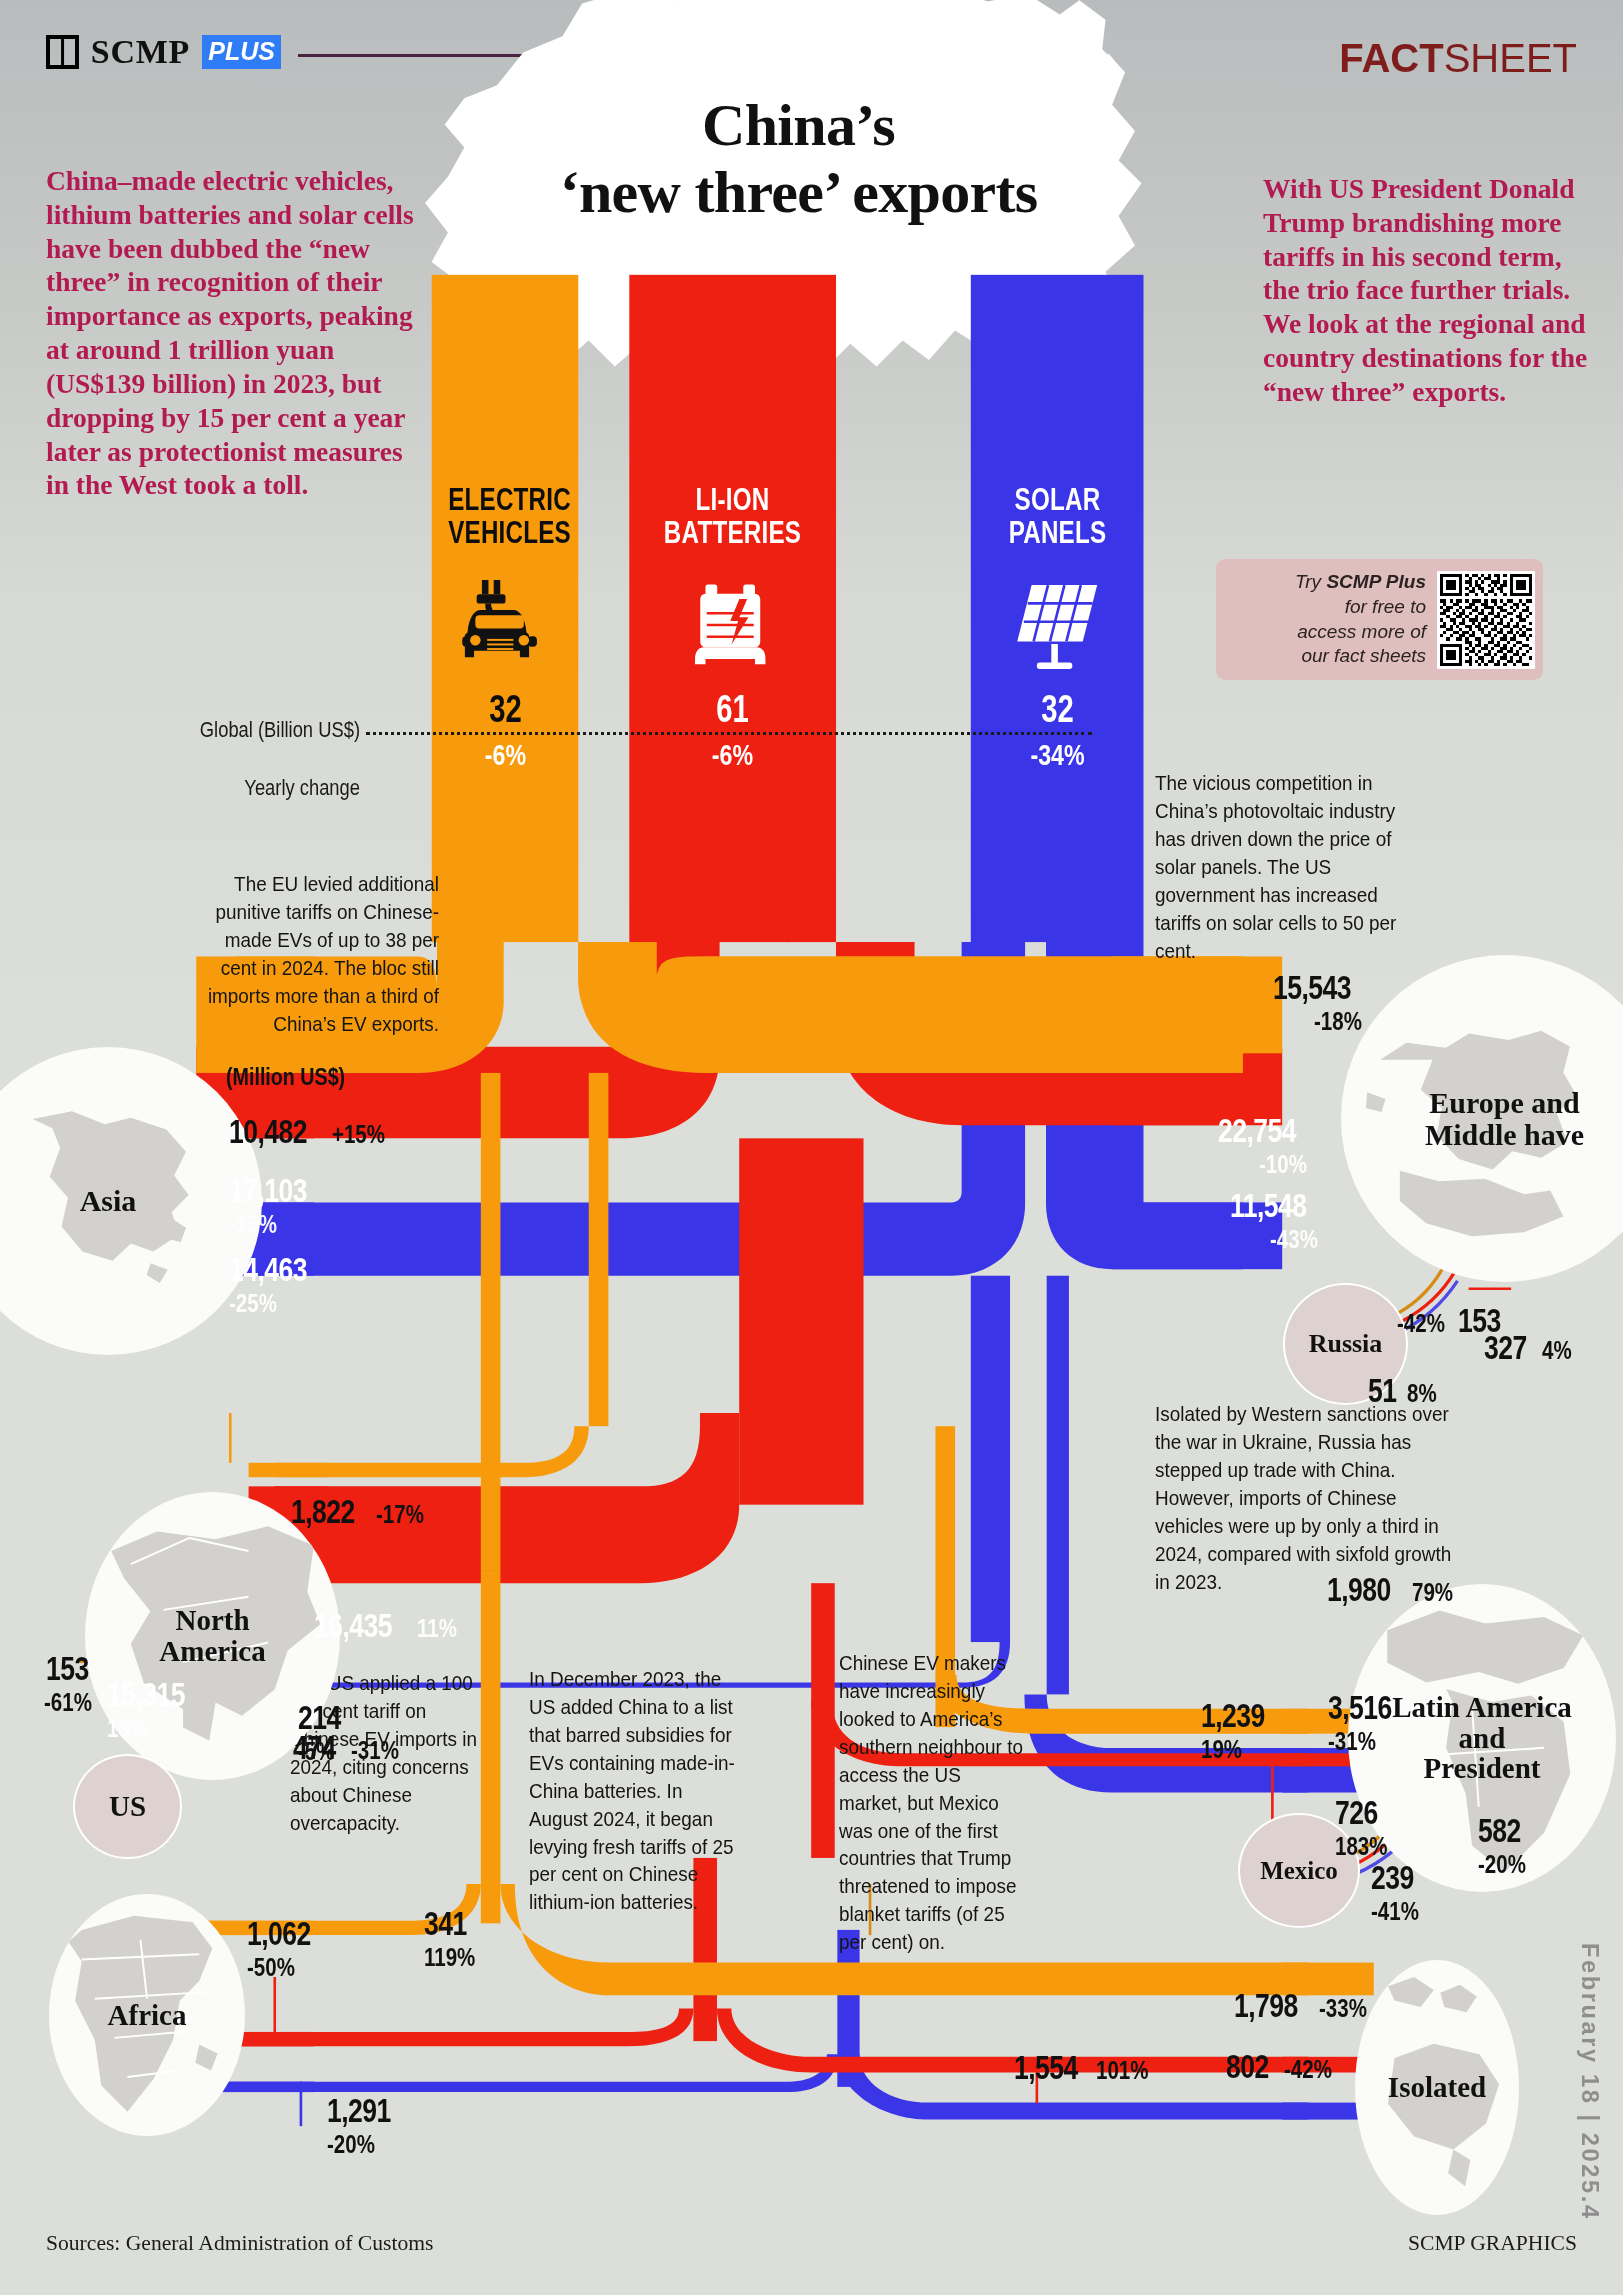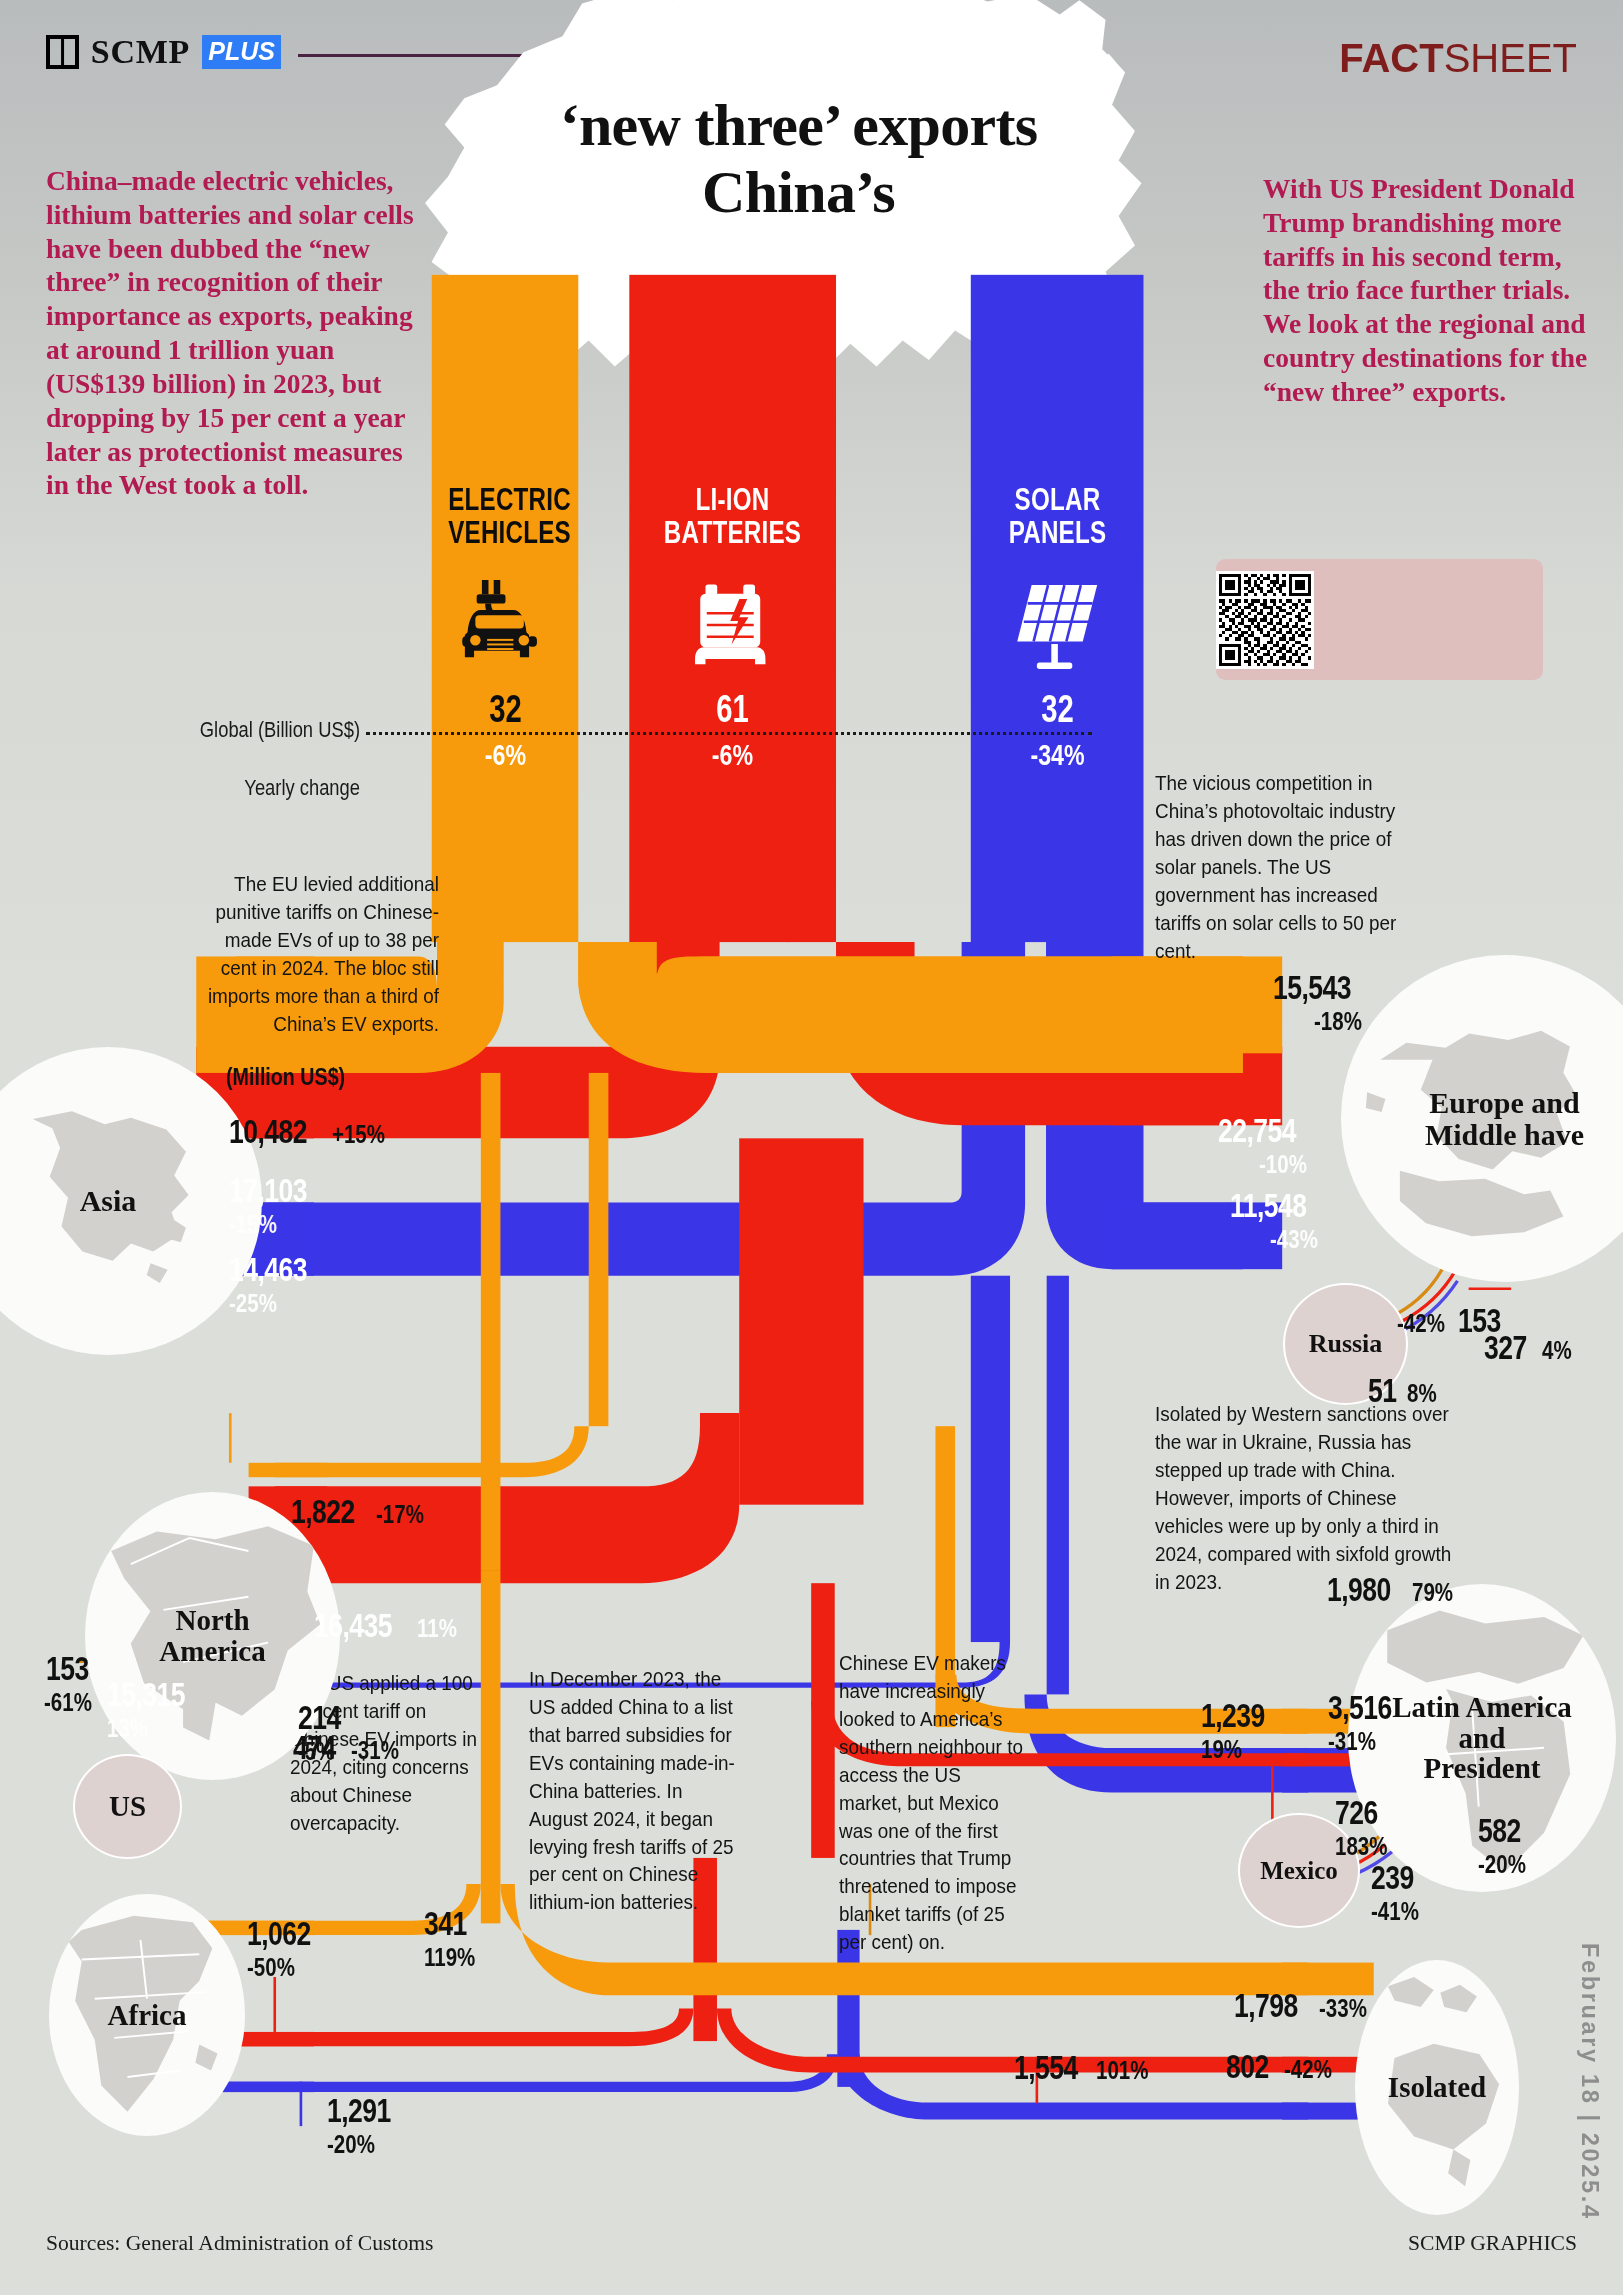--- a/index.html
+++ b/index.html
@@ -94,28 +94,34 @@
     <b>FACT</b><span>SHEET</span>
   </div>
 </div>
 
 <svg class="abs" id="china-blob" viewBox="0 0 1320 700">
   <path fill="#ffffff" d="M150 265 L120 230 L150 190 L200 170 L240 120 L300 95 L330 45 L400 25 L470 40 L520 18 L600 10 L680 22 L760 12 L830 30 L880 18 L950 42 L1010 30 L1060 62 L1090 40 L1130 70 L1125 115 L1160 150 L1140 200 L1175 240 L1150 285 L1185 320 L1150 370 L1175 415 L1130 455 L1150 500 L1100 530 L1060 520 L1020 555 L980 530 L940 570 L900 545 L860 590 L820 560 L780 600 L740 565 L700 605 L660 570 L620 610 L575 572 L540 610 L500 570 L460 605 L420 565 L380 600 L340 560 L300 595 L262 552 L225 585 L190 540 L150 560 L120 520 L140 470 L100 440 L125 395 L90 350 L125 310 Z"></path>
   <path fill="#ffffff" d="M1105 140 l30 -18 l22 26 l-14 30 l-32 4 Z"></path>
 </svg>
 
 <div class="abs" id="title">
+  <div>China’s</div>
   <div>‘new three’ exports</div>
-  <div>China’s</div>
 </div>
 
 <div class="abs intro" id="intro-left">China–made electric vehicles, lithium batteries and solar cells have been dubbed the “new three” in recognition of their importance as exports, peaking at around 1 trillion yuan (US$139 billion) in 2023, but dropping by 15 per cent a year later as protectionist measures in the West took a toll.</div>
 <div class="abs intro" id="intro-right">With US President Donald Trump brandishing more tariffs in his second term, the trio face further trials. We look at the regional and country destinations for the “new three” exports.</div>
 
 <div class="abs" id="qr-promo">
+  <div id="qr-text">
+    <span>Try </span><b>SCMP Plus</b><br>
+    <span>for free to</span><br>
+    <span>access more of</span><br>
+    <span>our fact sheets</span>
+  </div>
   <div id="qr-code">
     <svg viewBox="0 0 29 29" width="92" height="92" shape-rendering="crispEdges">
       <rect width="29" height="29" fill="#fff"></rect>
       <g fill="#000">
         <path d="M0 0h7v7h-7z M1 1h5v5h-5z" fill-rule="evenodd"></path>
         <rect x="2" y="2" width="3" height="3"></rect>
         <path d="M22 0h7v7h-7z M23 1h5v5h-5z" fill-rule="evenodd"></path>
         <rect x="24" y="2" width="3" height="3"></rect>
         <path d="M0 22h7v7h-7z M1 23h5v5h-5z" fill-rule="evenodd"></path>
         <rect x="2" y="24" width="3" height="3"></rect>

